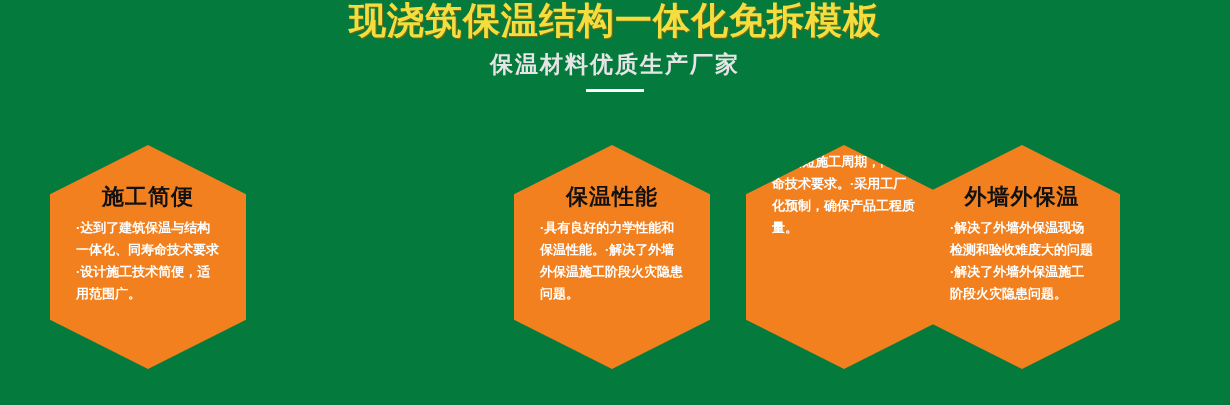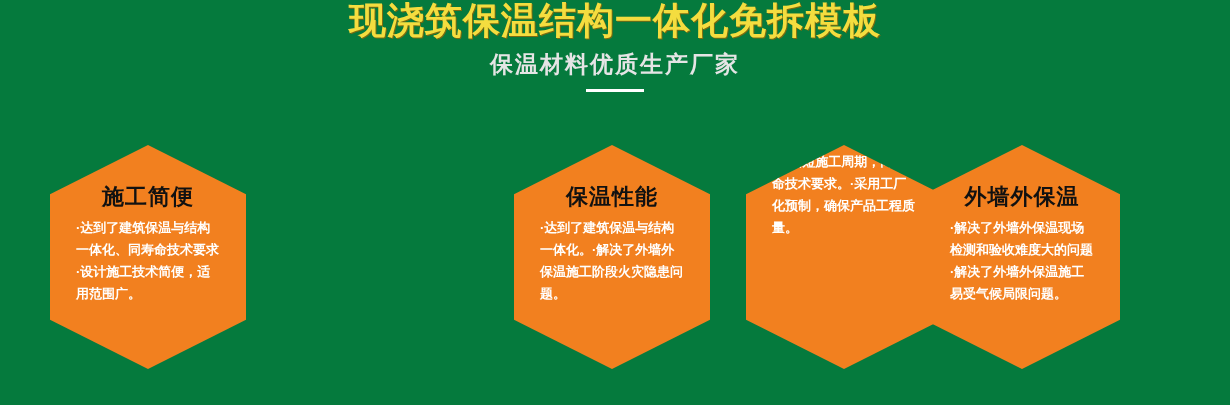--- a/index.html
+++ b/index.html
@@ -125,26 +125,26 @@
   <div id="hex-row">
 
     <div class="hex hex-1">
       <div class="hex-title">施工简便</div>
       <div class="hex-body">·达到了建筑保温与结构一体化、同寿命技术要求·设计施工技术简便，适用范围广。</div>
     </div>
 
 
     <div class="hex hex-3">
       <div class="hex-title">保温性能</div>
-      <div class="hex-body">·达到了建筑保温与结构一体化。·解决了外墙外保温施工阶段火灾隐患问题。</div>
+      <div class="hex-body">·具有良好的力学性能和保温性能。·解决了外墙外保温施工阶段火灾隐患问题。</div>
     </div>
 
     <div class="hex hex-4">
       <div class="hex-body">·能缩短施工周期，同寿命技术要求。·采用工厂化预制，确保产品工程质量。</div>
     </div>
 
     <div class="hex hex-5">
       <div class="hex-title">外墙外保温</div>
-      <div class="hex-body">·解决了外墙外保温现场检测和验收难度大的问题·解决了外墙外保温施工易受气候局限问题。</div>
+      <div class="hex-body">·解决了外墙外保温现场检测和验收难度大的问题·解决了外墙外保温施工阶段火灾隐患问题。</div>
     </div>
 
   </div>
 </div>
 
 </body></html>

